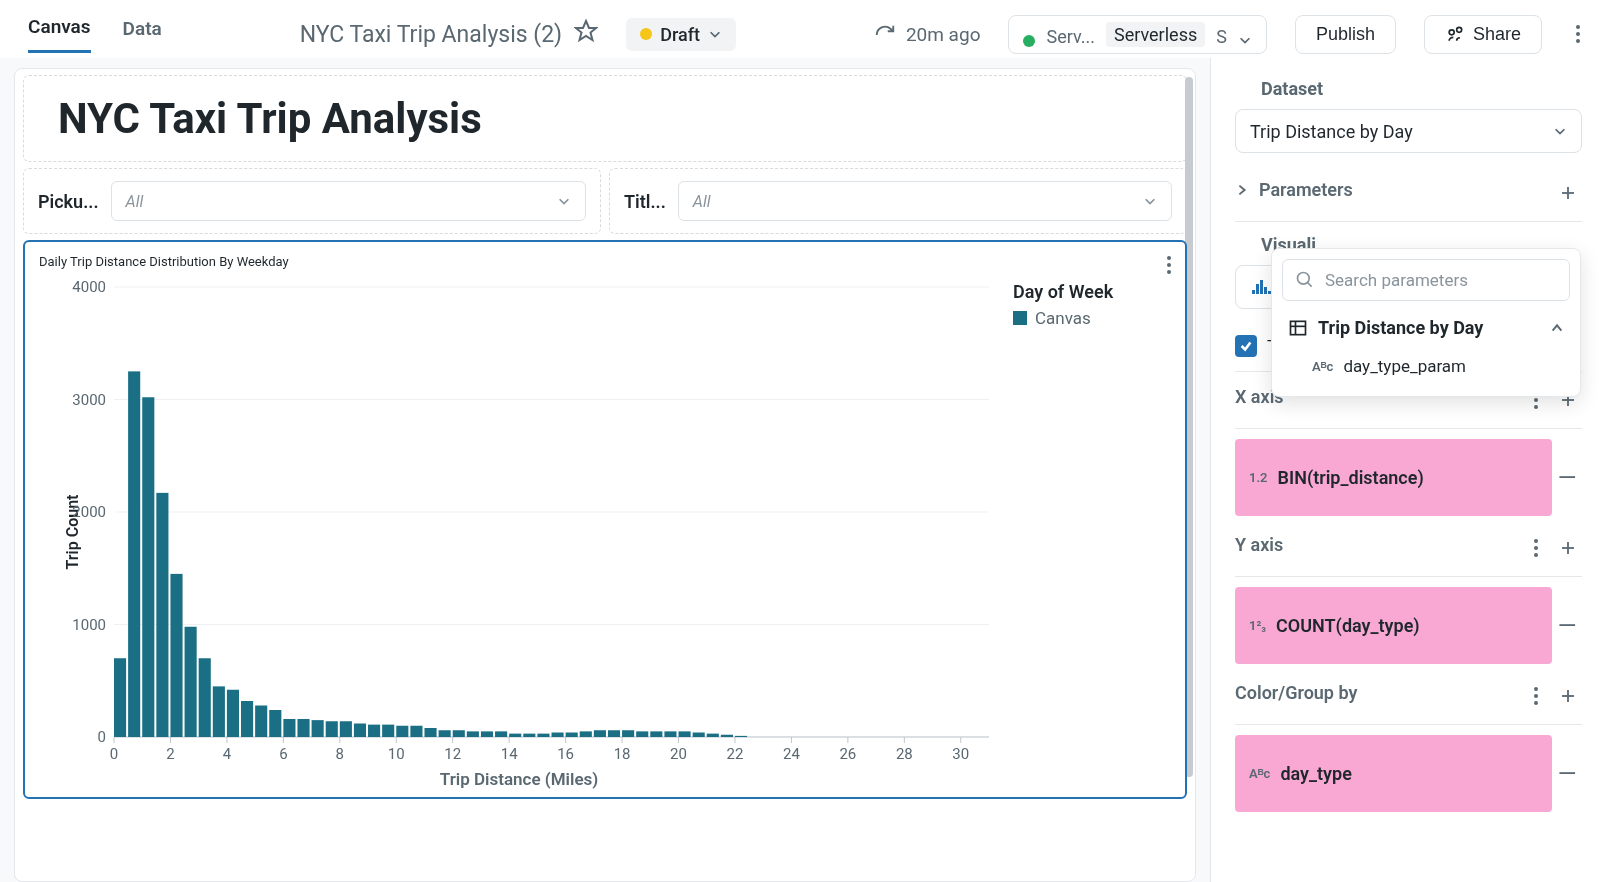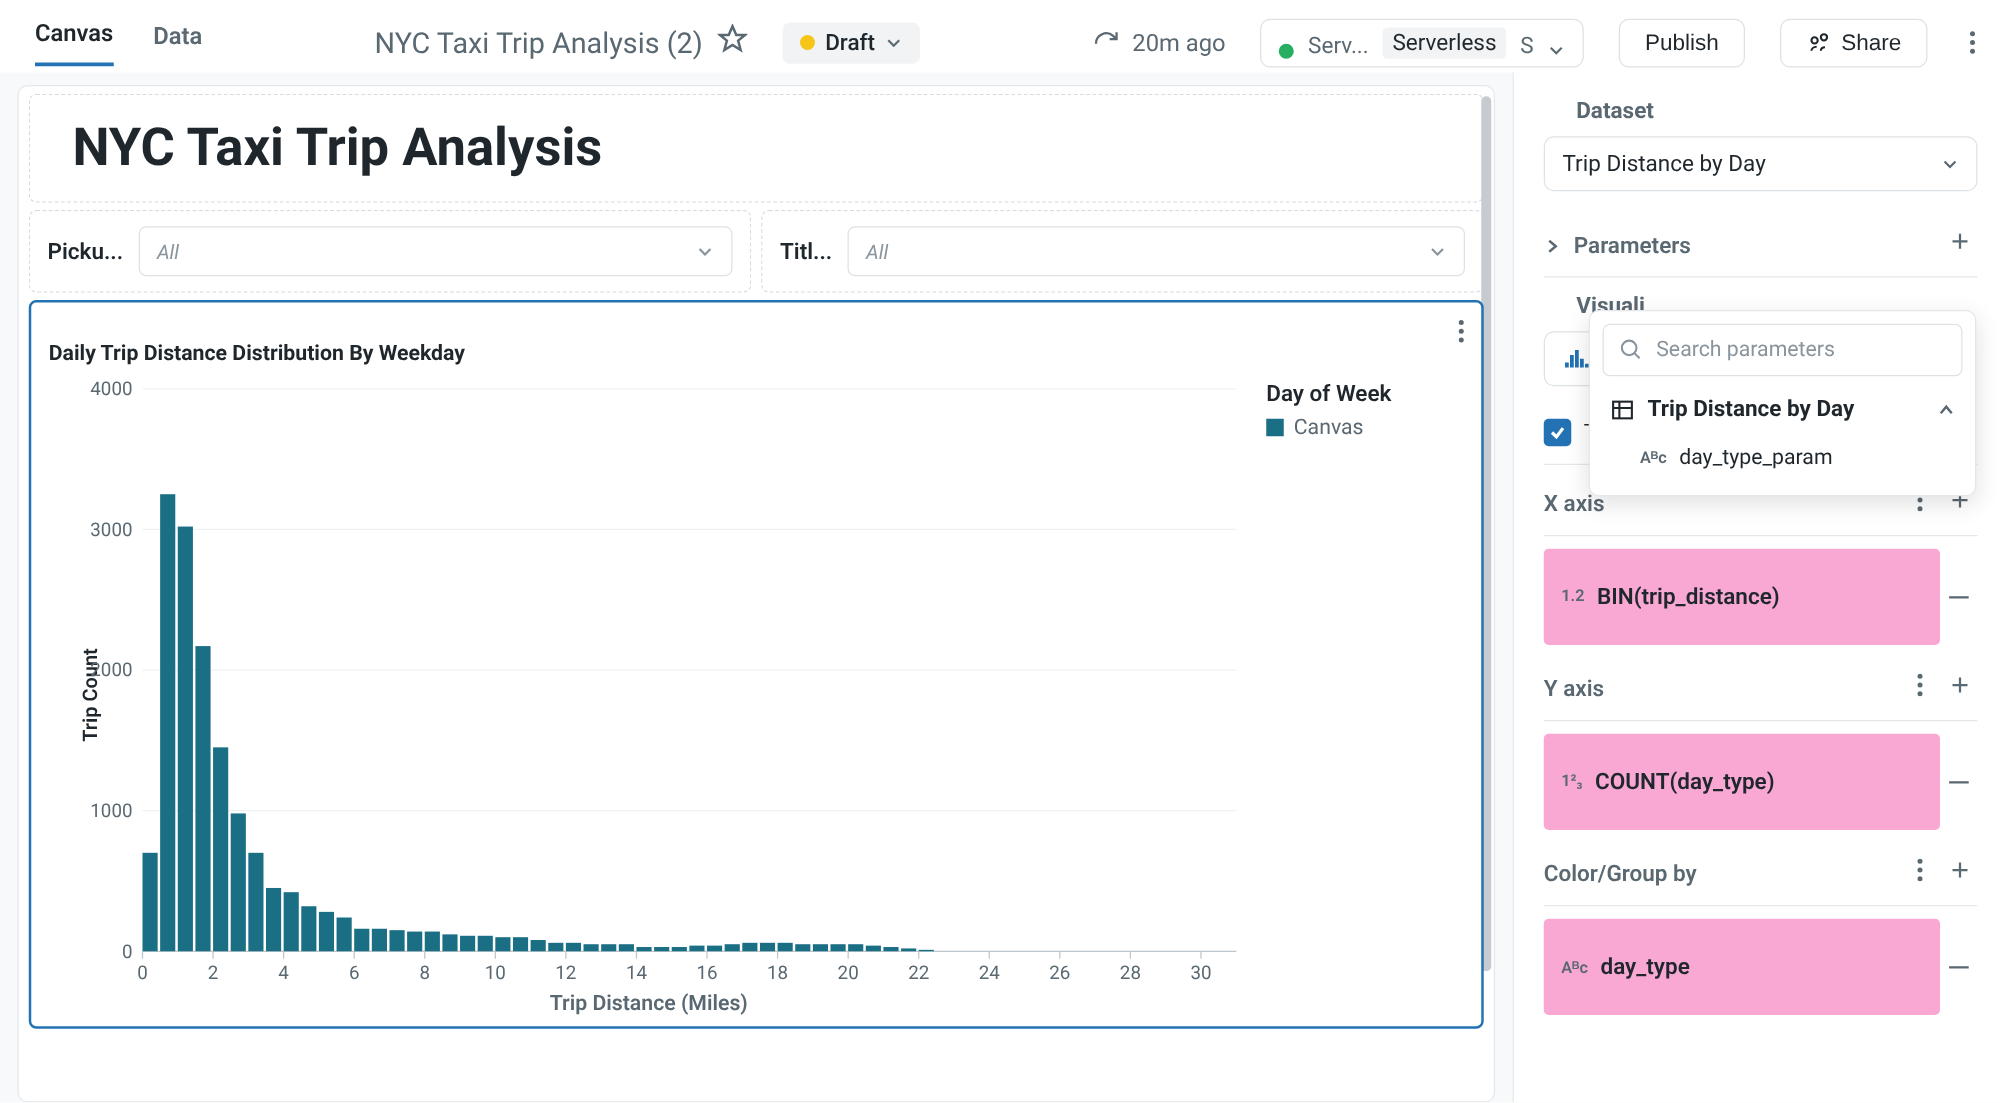--- a/index.html
+++ b/index.html
@@ -158,21 +158,21 @@
 .bolt-btn { width: 40px; height: 40px; border:1.5px solid var(--border); border-radius:6px; display:flex; align-items:center; justify-content:center; cursor:pointer;}
 
 .chart-card {
   margin: 6px 8px 0 8px;
   border: 2.5px solid var(--blue-outline);
   border-radius: 6px;
   background: #fff;
   padding: 12px 14px 10px 14px;
   position: relative;
 }
-.chart-title { font-size: 17px; font-weight: 700; margin-bottom: 8px; margin-top: 19px; }
+.chart-title { font-size: 13px; font-weight: 400; margin-bottom: 8px; }
 .chart-menu { position: absolute; right: 12px; top: 12px; }
 
 .chart-body { display: flex; }
 .plot-area { position: relative; width: 960px; height: 510px; }
 .legend {
   padding-left: 14px;
   padding-top: 4px;
 }
 .legend-title { font-size: 18px; font-weight: 600; margin-bottom: 6px; }
 .legend-item { display: flex; align-items: center; gap: 8px; font-size: 17px; color: var(--text-secondary); }
@@ -209,21 +209,21 @@
   border: 1.5px solid var(--border);
   border-radius: 8px;
   height: 44px;
   display: flex; align-items: center; justify-content: space-between;
   padding: 0 14px;
   font-size: 18px;
   margin-bottom: 12px;
   cursor: pointer;
 }
 .sb-row {
-  display: flex; align-items: flex-end; justify-content: space-between;
+  display: flex; align-items: flex-start; justify-content: space-between;
   padding: 14px 0;
   border-bottom: 1px solid var(--panel-border);
 }
 .sb-row:first-of-type { border-top: 1px solid var(--panel-border); }
 .sb-row .label-group { display:flex; align-items:center; gap:10px; font-size:18px; font-weight:600; color: var(--text-secondary); }
 .add-btn {
   width: 28px; height: 28px; display:flex; align-items:center; justify-content:center; cursor:pointer;
 }
 .pill-row {
   display: flex; align-items: center; justify-content: space-between;

